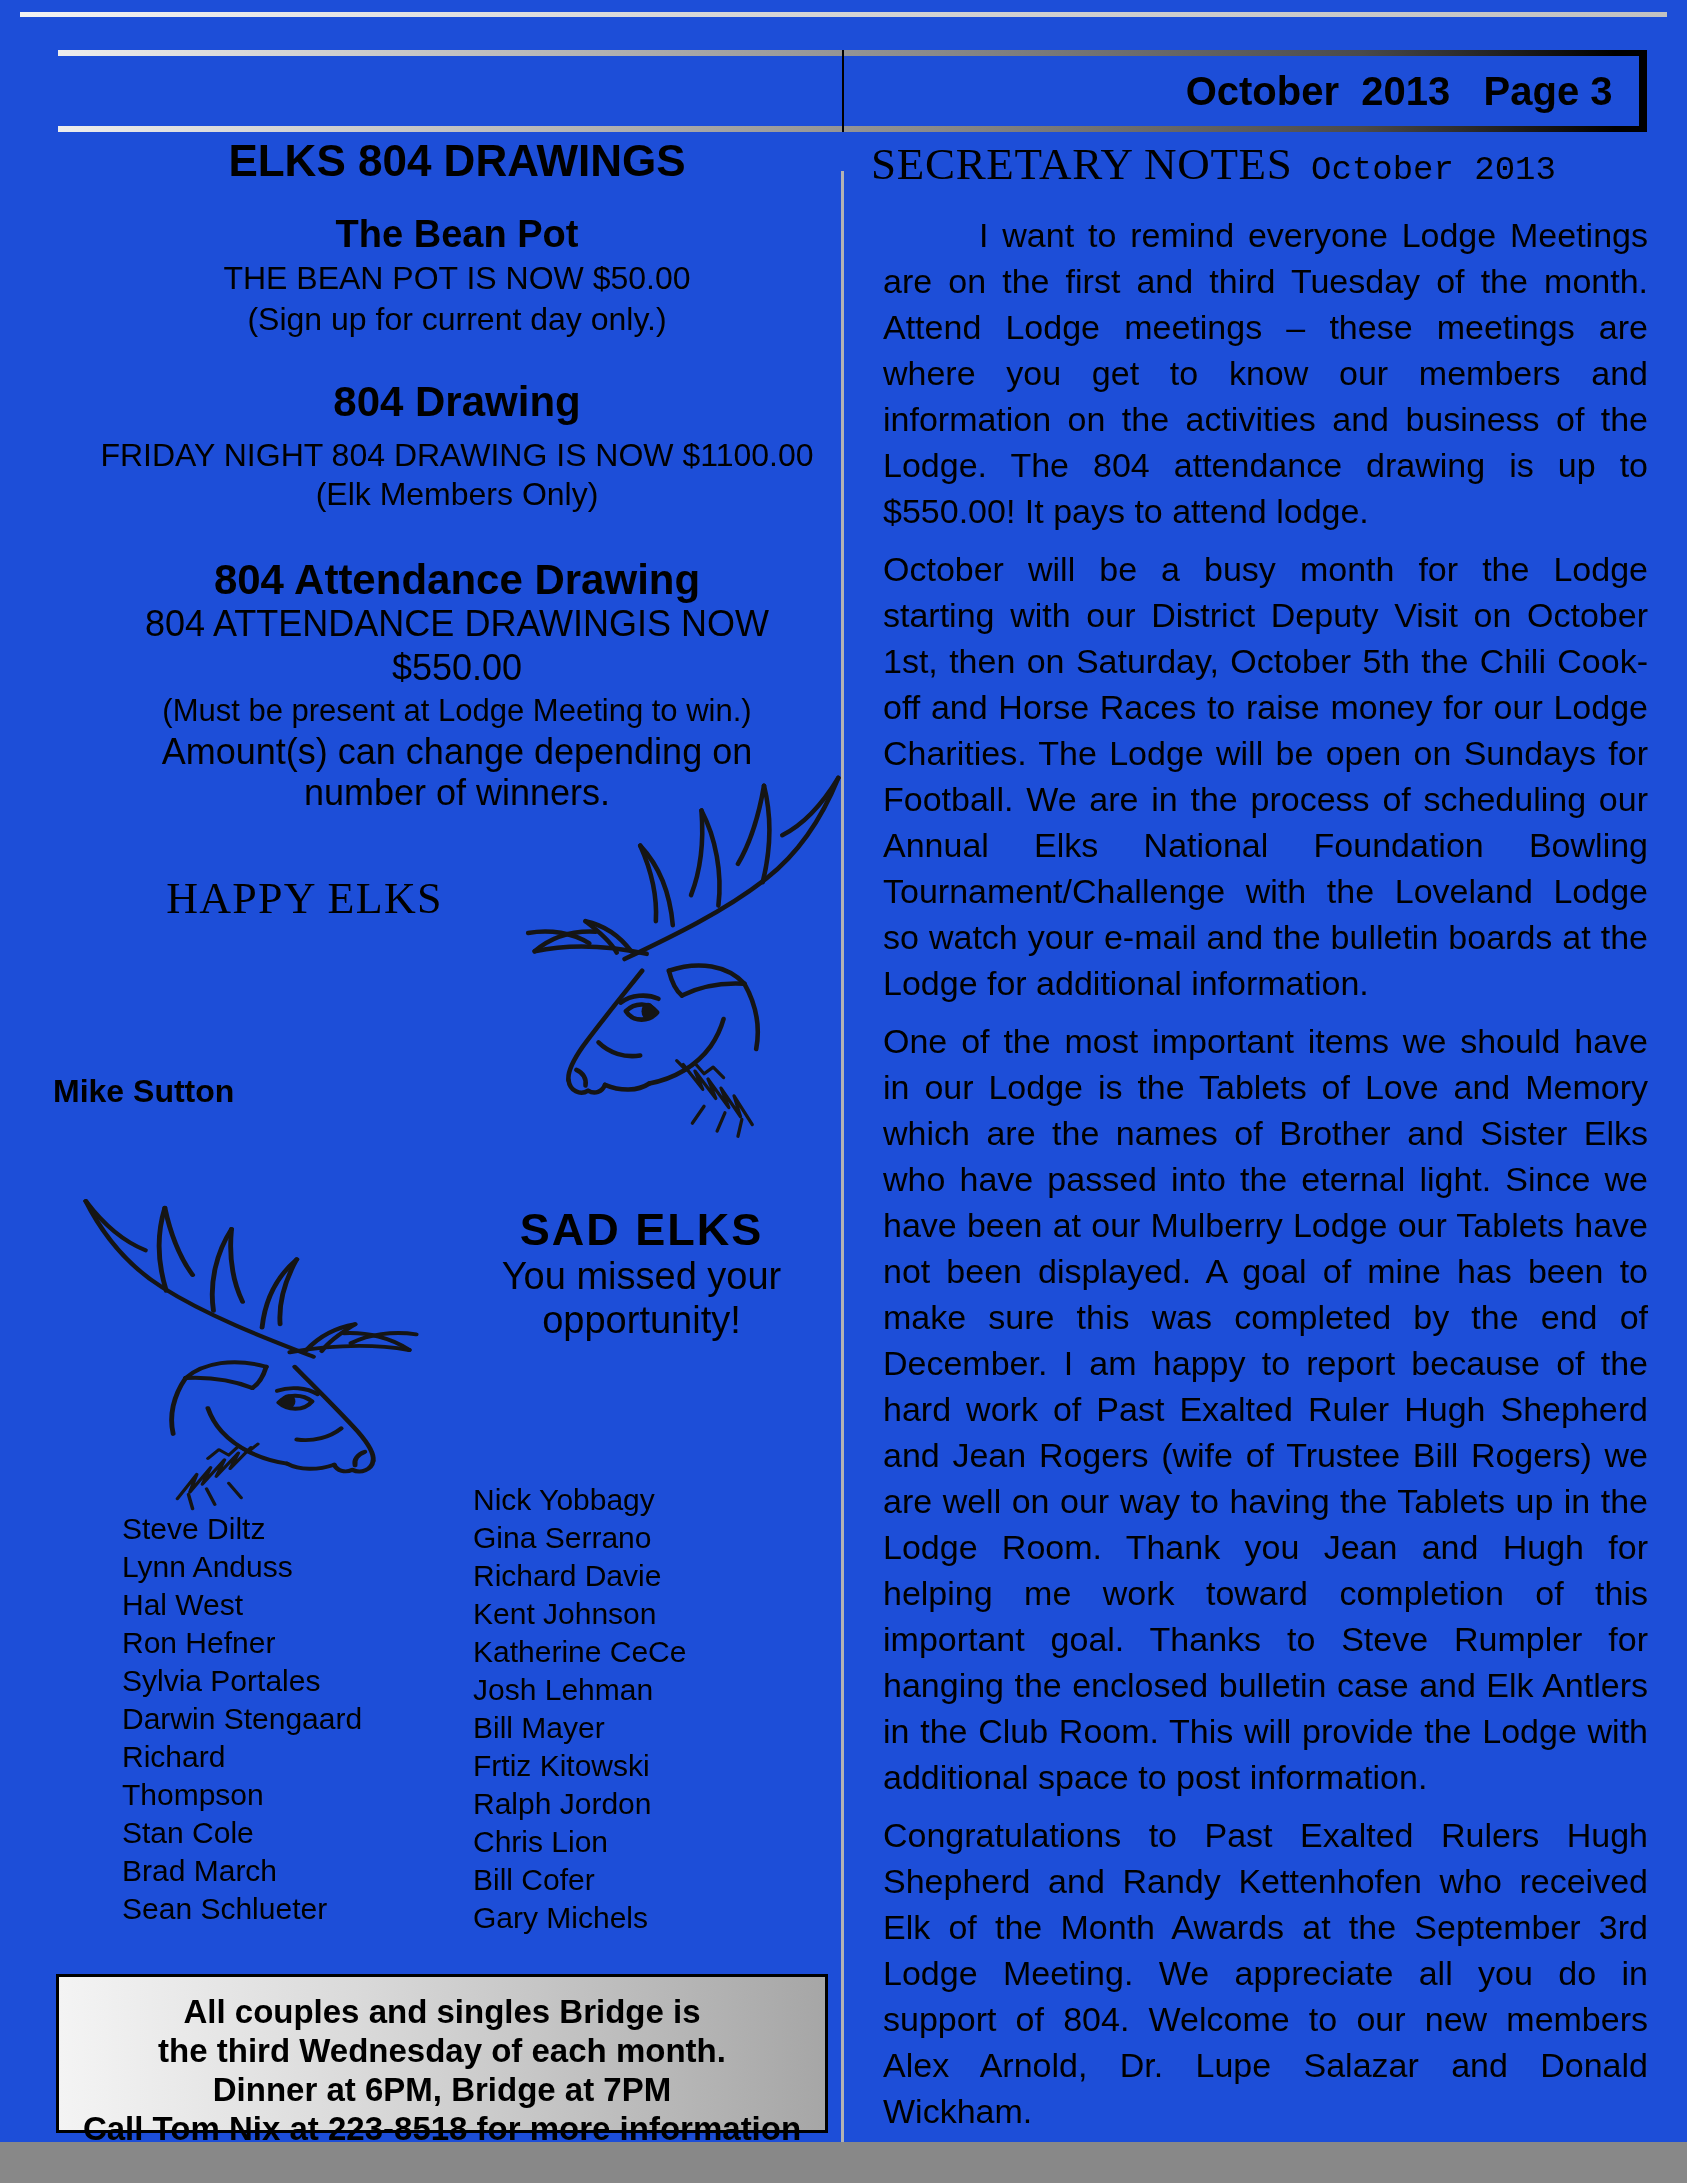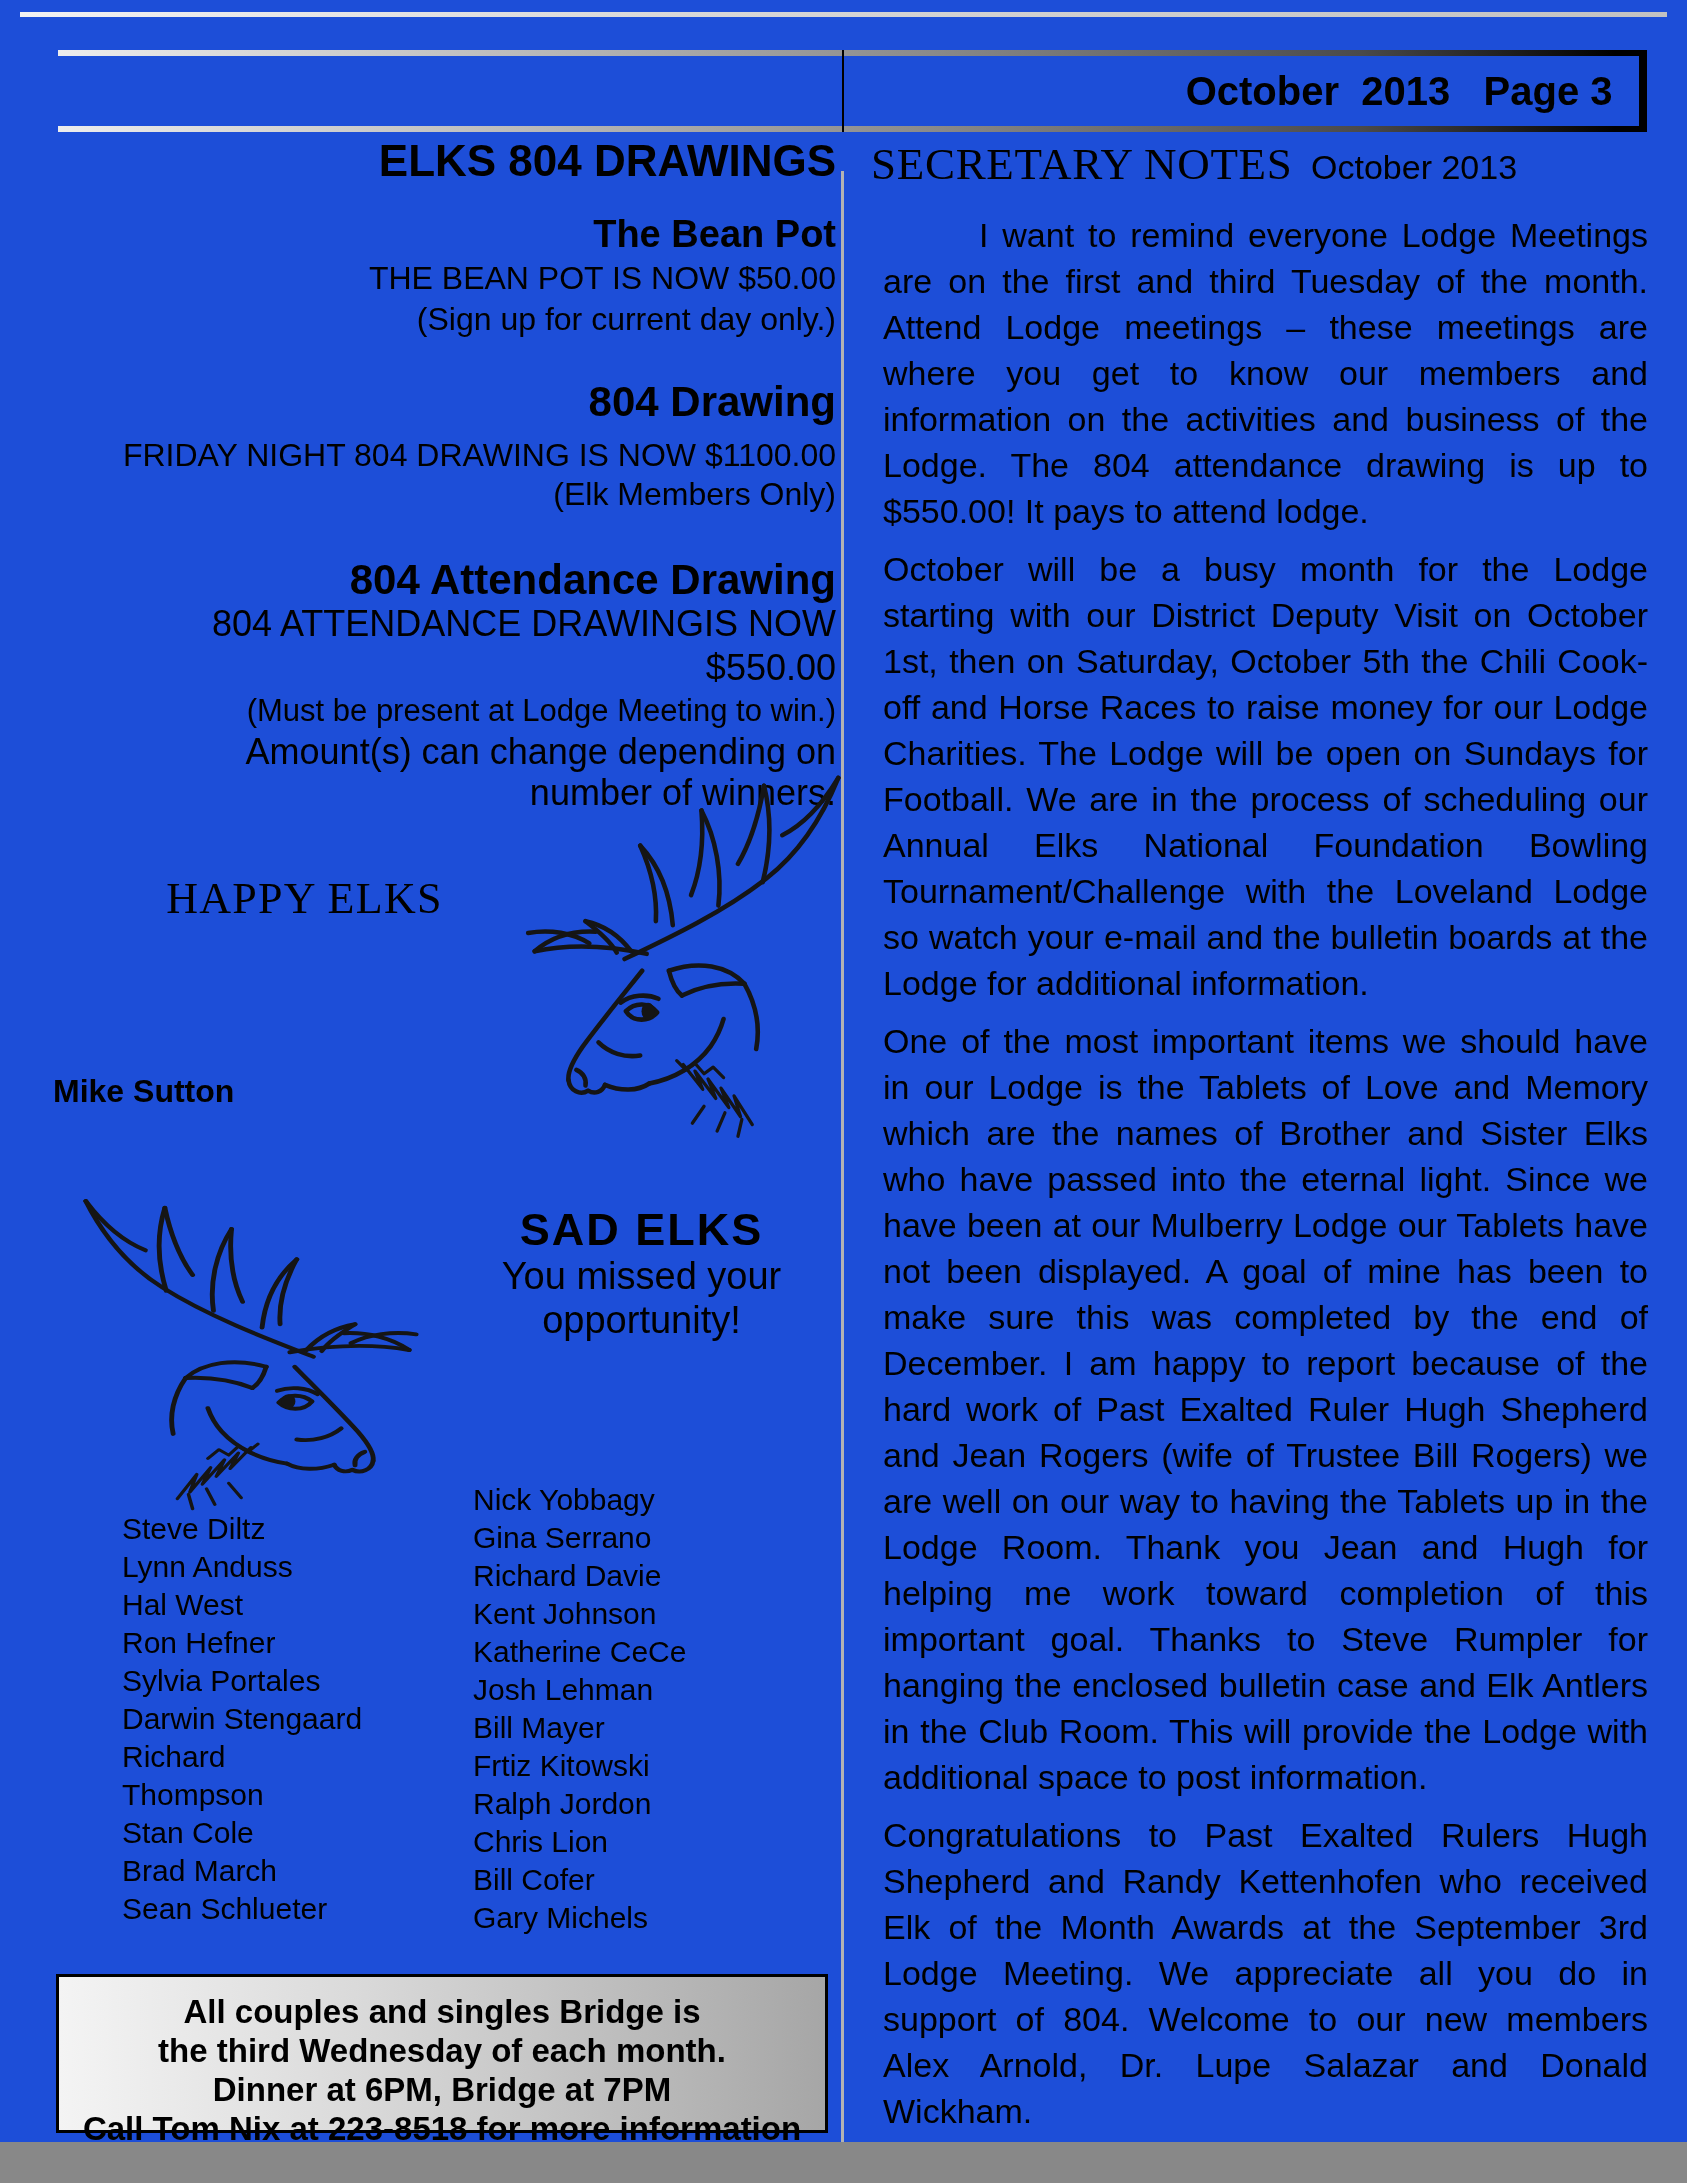--- a/index.html
+++ b/index.html
@@ -12,21 +12,21 @@
   .grad-bar{left:58px;width:1589px;height:6px;
     background:linear-gradient(to right,#ededed,#b9b9b9 30%,#8a8a8a 55%,#4a4a4a 82%,#000 98%);}
   .bar-top{top:50px;}
   .bar-bottom{top:126px;}
   .header-box{left:842px;top:50px;width:795px;height:82px;
     border-left:2.6px solid #000;border-right:8.6px solid #000;}
   .header-text{position:absolute;right:26.5px;top:0;width:100%;height:82px;
     line-height:82px;text-align:right;font-size:40px;font-weight:bold;white-space:pre;}
   .divider{left:841px;top:171px;width:2.6px;height:1999px;background:#b3b3b3;}
   
-  .lcol{left:62px;width:774px;text-align:right;}
+  .lcol{left:70px;width:774px;text-align:center;}
   .t-elks{top:136px;font-size:44px;font-weight:bold;}
   .t-bean-h{top:213px;font-size:38px;font-weight:bold;}
   .t-bean-1{top:260px;font-size:32px;}
   .t-bean-2{top:301px;font-size:32px;}
   .t-d804-h{top:378px;font-size:42px;font-weight:bold;}
   .t-d804-1{top:437px;font-size:32px;}
   .t-d804-2{top:476px;font-size:32px;}
   .t-att-h{top:556px;font-size:42px;font-weight:bold;}
   .t-att-1{top:603px;font-size:36px;}
   .t-att-2{top:647px;font-size:36px;}
@@ -42,21 +42,21 @@
   .names{font-size:30px;line-height:38px;text-align:left;}
   .names-left{left:122px;top:1510px;width:344px;}
   .names-right{left:473px;top:1481px;width:344px;}
   .bridge-box{left:48px;top:1974px;width:766px;height:153px;
     border:3.3px solid #000;background:linear-gradient(to right,#f4f4f4,#d9d9d9 40%,#a6a6a6);
     text-align:center;margin-left:8px;}
   .bridge-inner{padding-top:14.6px;font-size:33px;font-weight:bold;line-height:39px;}
   
   .rcol-head{left:871px;top:138px;width:791px;white-space:nowrap;}
   .rcol-title{font-family:"Liberation Serif",serif;font-size:45px;letter-spacing:0.7px;}
-  .rcol-title-date{font-family:Liberation Sans, sans-serif;font-size:34px;margin-left:18.5px;}
+  .rcol-title-date{font-family:Liberation Mono, monospace;font-size:34px;margin-left:18.5px;}
   .rcol-body{left:871px;top:200px;width:789px;font-size:34px;line-height:46px;
     text-align:justify;}
   .rcol-body p{margin:12px;}
   .rcol-body p.indent{text-indent:96px;}
   svg.elk{position:absolute;}
   .flip{transform:scaleX(-1);}
 </style>
 </head>
 <body>
 

